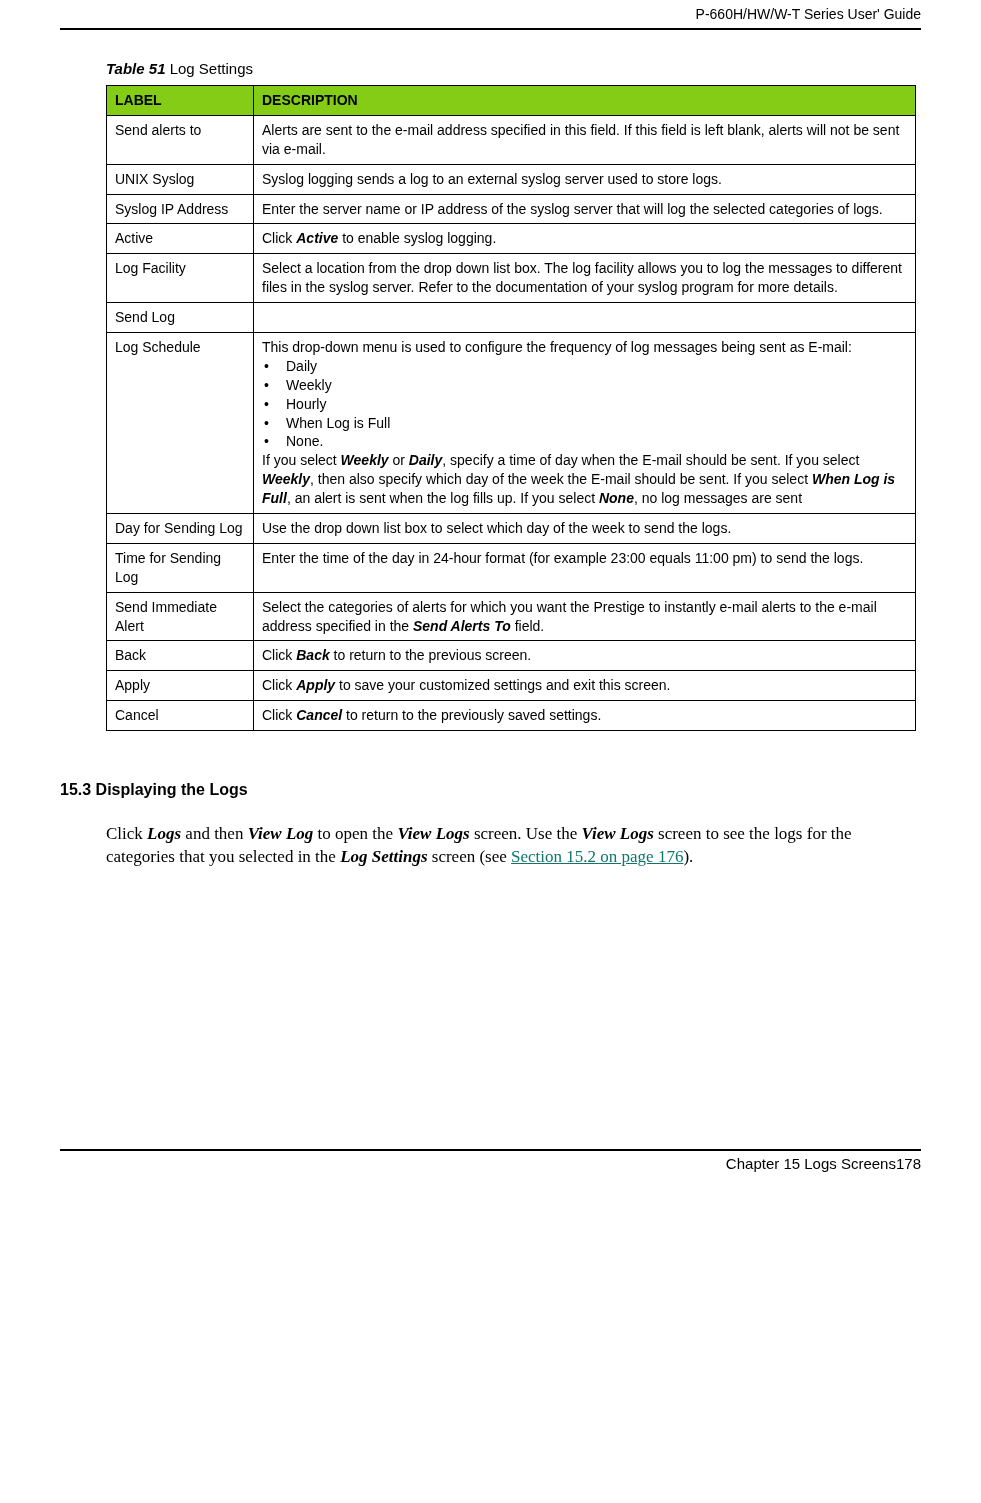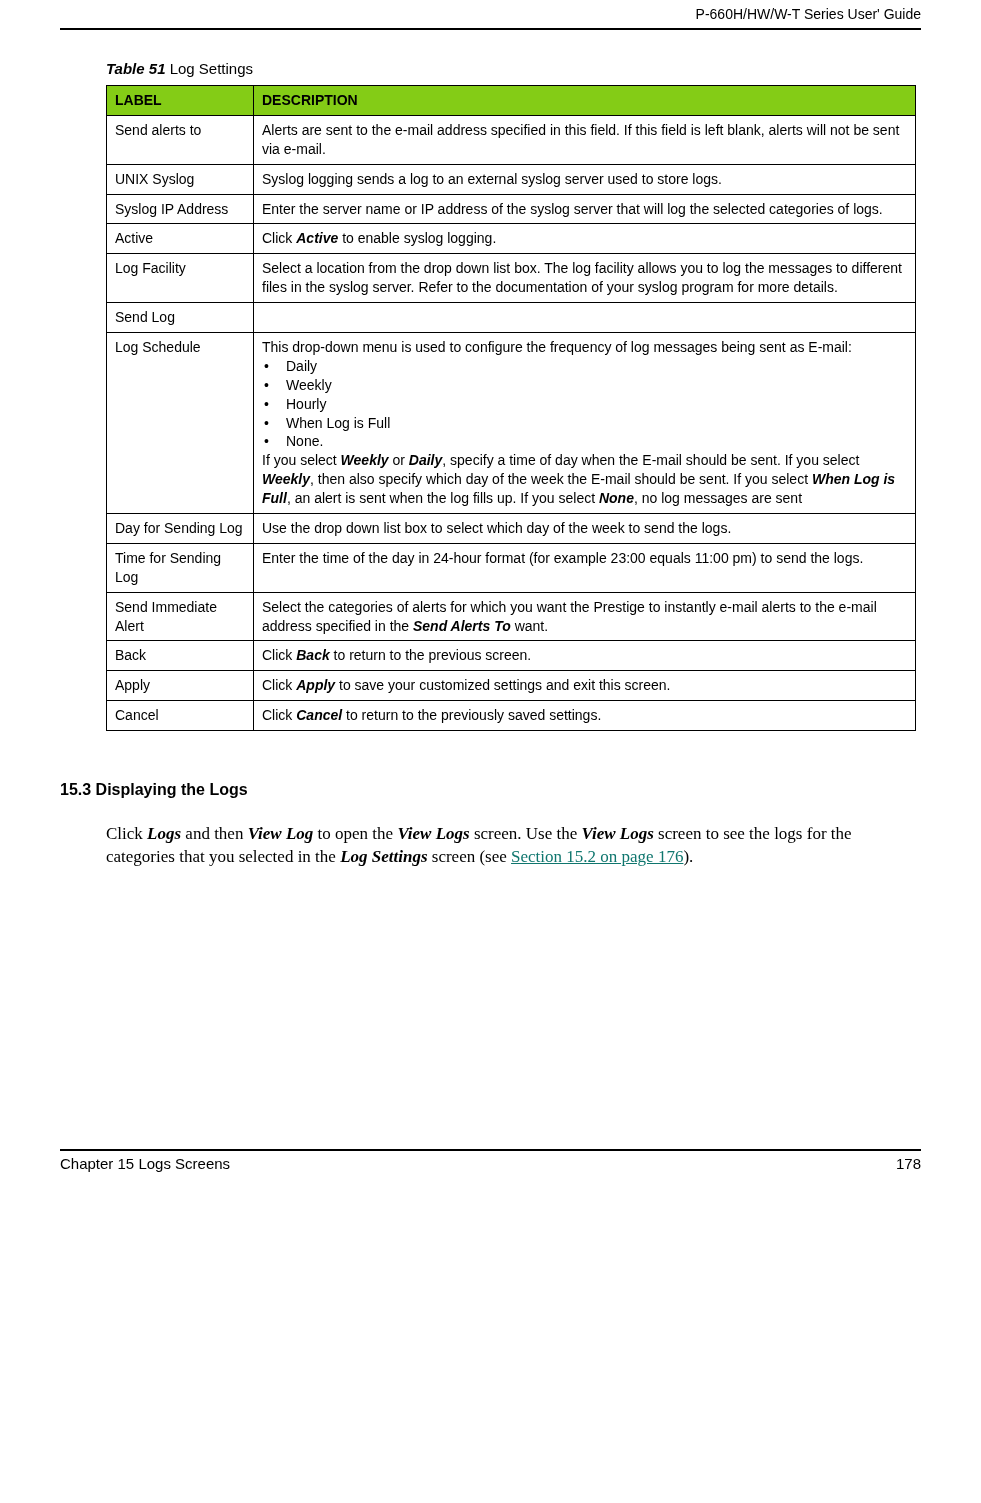--- a/index.html
+++ b/index.html
@@ -78,21 +78,21 @@
   }
   .link { color: #0f766e; text-decoration: underline; }
   .bold { font-weight: bold; font-style: italic; }
   .footer {
     border-top: 2px solid #000;
     margin-top: 280px;
     padding-top: 4px;
     font-family: Arial, Helvetica, sans-serif;
     font-size: 15px;
     display: flex;
-    justify-content: space-between;
+    justify-content: flex-end;
   }
 </style>
 </head>
 <body>
 
 <div class="page">
   <div class="header-right">P-660H/HW/W-T Series User' Guide</div>
   <div class="top-rule"></div>
 
   <div class="table-caption">
@@ -159,21 +159,21 @@
     </tr>
 
     <tr>
       <td class="label-col">Time for Sending Log</td>
       <td>Enter the time of the day in 24-hour format (for example 23:00 equals 11:00 pm) to send the logs.</td>
     </tr>
 
 
     <tr>
       <td class="label-col">Send Immediate Alert</td>
-      <td><span>Select the categories of alerts for which you want the Prestige to instantly e-mail alerts to the e-mail address specified in the </span><span class="bold">Send Alerts To</span><span> want.</span></td>
+      <td><span>Select the categories of alerts for which you want the Prestige to instantly e-mail alerts to the e-mail address specified in the </span><span class="bold">Send Alerts To</span><span> field.</span></td>
     </tr>
 
     <tr>
       <td class="label-col">Back</td>
       <td><span>Click </span><span class="bold">Back</span><span> to return to the previous screen.</span></td>
     </tr>
 
     <tr>
       <td class="label-col">Apply</td>
       <td><span>Click </span><span class="bold">Apply</span><span> to save your customized settings and exit this screen.</span></td>

